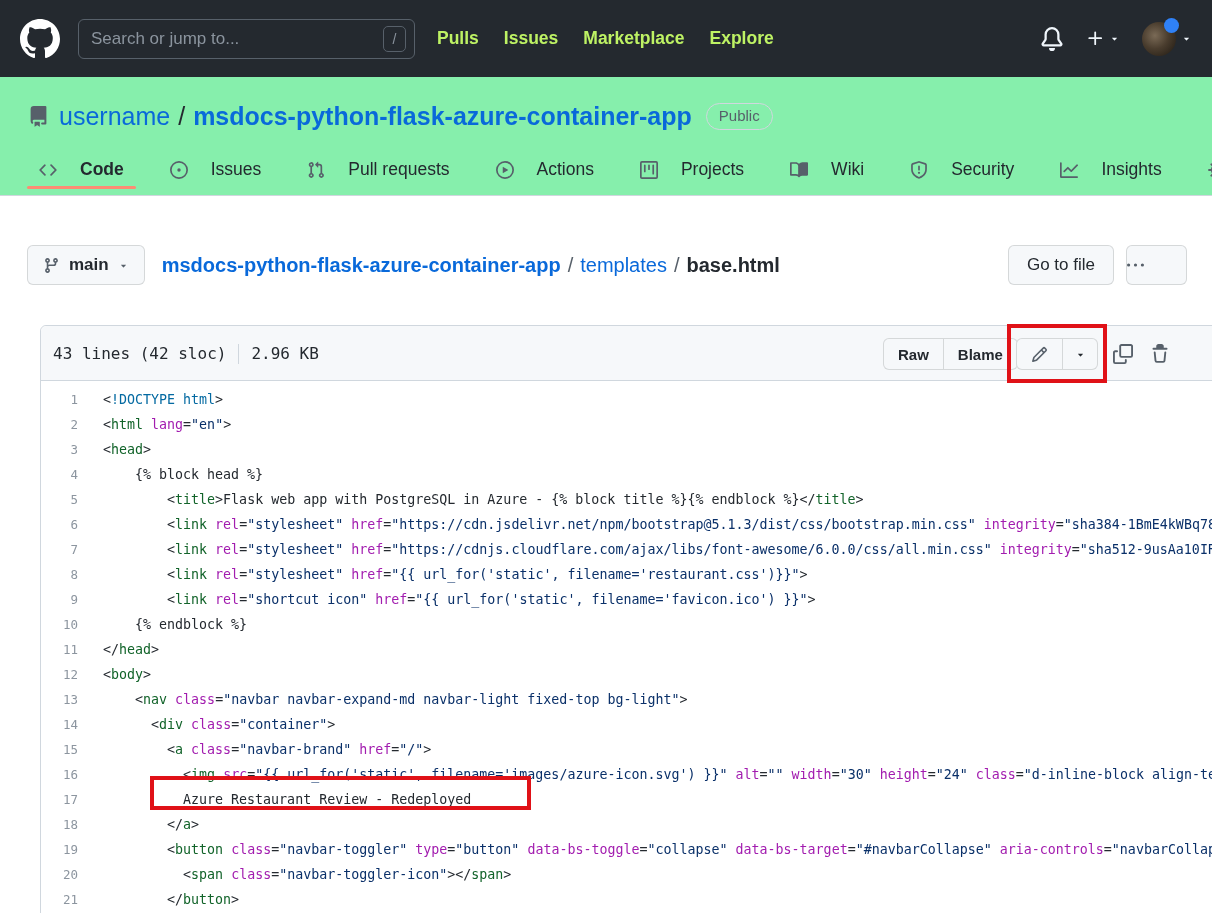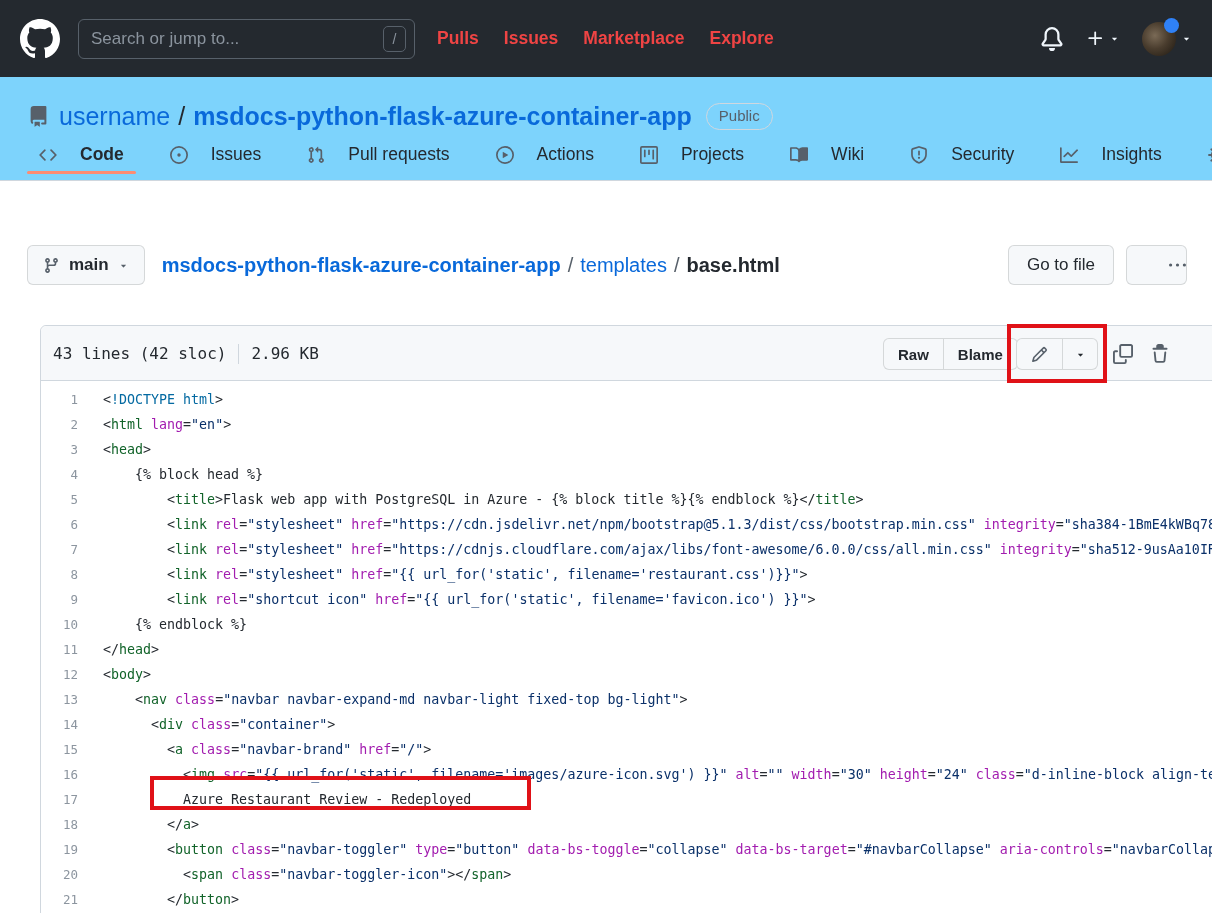--- a/index.html
+++ b/index.html
@@ -11,53 +11,53 @@
   
   .gh-header { position:absolute; top:0; left:0; width:100%; height:77px; background:#24292f;
                display:flex; align-items:center; padding:0 20px; gap:18px; }
   .gh-logo { color:#fff; display:flex; align-items:center; cursor:pointer; }
   .search-box { width:337px; height:40px; border:1px solid #57606a; border-radius:6px;
                 display:flex; align-items:center; justify-content:space-between; padding:0 8px 0 12px;
                 color:#8b949e; font-size:17px; cursor:text; }
   .key-hint { width:23px; height:26px; border:1px solid #57606a; border-radius:5px; display:flex;
               align-items:center; justify-content:center; font-size:14px; color:#8b949e; }
   .hnav { display:flex; gap:25px; align-items:center; margin-left:4px; }
-  .hnav a { color:#ef4444; font-weight:700; font-size:17.5px; white-space:nowrap; }
+  .hnav a { color:#bef264; font-weight:700; font-size:17.5px; white-space:nowrap; }
   .hspacer { flex:1; }
   .hright { display:flex; align-items:center; gap:22px; color:#f0f6fc; }
   .icon-link { display:flex; align-items:center; gap:4px; color:#f0f6fc; cursor:pointer; }
   .avatar-wrap { position:relative; display:flex; align-items:center; gap:5px; cursor:pointer; }
   .avatar { width:34px; height:34px; border-radius:50%;
             background:radial-gradient(circle at 38% 40%, #7a6a56 0%, #4a3d2e 45%, #1d1710 100%); }
   .avatar-dot { position:absolute; top:-4px; left:22px; width:15px; height:15px; border-radius:50%;
                 background:#2f81f7; }
 
   
-  .repo-head { position:absolute; top:77px; left:0; width:100%; height:104px; background:#7dd3fc;
+  .repo-head { position:absolute; top:77px; left:0; width:100%; height:119px; background:#86efac;
                border-bottom:1px solid #d0d7de; }
   .title-row { position:absolute; top:25px; left:28px; display:flex; align-items:center; font-size:25px; }
   .title-row .repo-ic { color:#57606a; margin-right:10px; display:flex; }
   .owner-link { color:#0969da; font-weight:400; }
   .title-sep { margin:0 8px; color:#24292f; }
   .repo-link { color:#0969da; font-weight:600; }
   .vis-badge { margin-left:14px; font-size:15px; color:#57606a; border:1px solid #d0d7de;
                border-radius:999px; padding:2px 12px 3px; line-height:20px; }
 
   .tabs { position:absolute; left:27px; bottom:-1px; display:flex; }
   .tab { display:flex; align-items:center; gap:23px; padding:0 12px 16px; margin-right:22px;
          font-size:17.5px; color:#24292f; position:relative; cursor:pointer; white-space:nowrap; }
   .tab .octicon { color:#57606a; }
   .tab.active { font-weight:700; }
   .tab.active::after { content:""; position:absolute; left:0; right:0; bottom:7px; height:3px;
                        border-radius:3px; background:var(--tab-underline,#fd8c73); }
 
   
   .file-nav { position:absolute; top:245px; left:27px; width:1160px; height:40px; display:flex; align-items:center; }
   .btn { height:40px; background:#f6f8fa; border:1px solid rgba(27,31,36,0.15); border-radius:6px;
-         display:flex; align-items:center; justify-content:flex-end; color:#24292f; cursor:pointer; }
+         display:flex; align-items:center; justify-content:space-between; color:#24292f; cursor:pointer; }
   .branch-btn { padding:0 15px; gap:9px; font-size:17px; font-weight:700; }
   .branch-btn .octicon, .caret { color:#57606a; }
   .breadcrumb { margin-left:17px; font-size:20px; white-space:nowrap; }
   .crumb-link { color:#0969da; }
   .crumb-root { font-weight:600; }
   .crumb-sep { margin:0 7px; color:#57606a; }
   .crumb-current { color:#24292f; font-weight:600; }
   .fnav-spacer { flex:1; }
   .goto-btn { padding:0 18px; font-size:17px; }
   .kebab-btn { width:61px; margin-left:12px; color:#57606a; }

